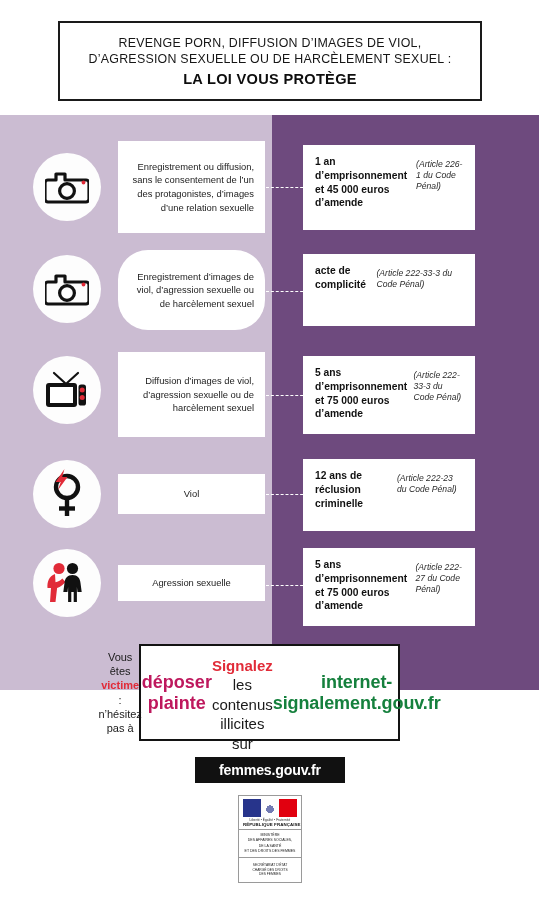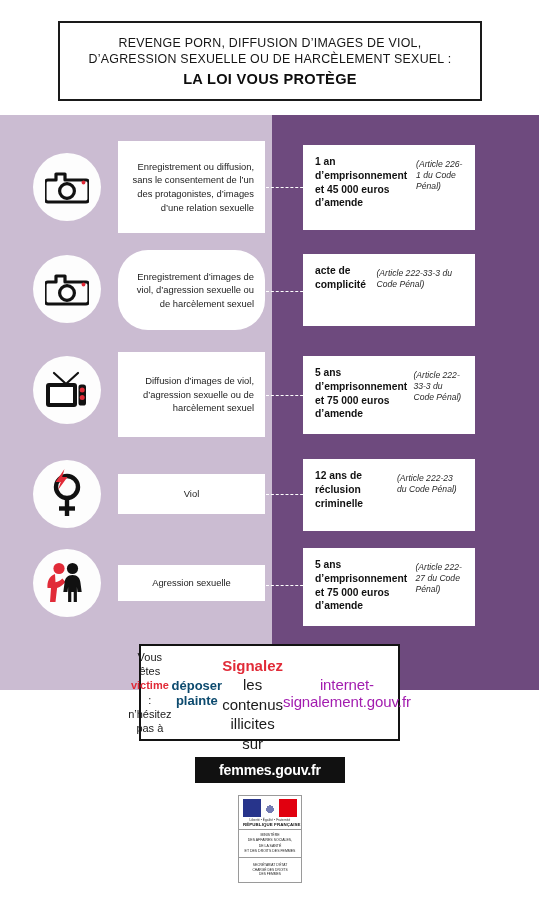--- a/index.html
+++ b/index.html
@@ -77,23 +77,23 @@
   .icon-svg { display:block; }
 
   
   .cta-box {
     position: absolute; left: 139px; top: 644px; width: 261px; height: 97px;
     border: 2.5px solid #131313; background: #fff;
     display: flex; flex-direction: row; align-items: center; justify-content: center;
     text-align: center; padding: 8px 10px;
   }
   .cta-l1 { font-size: 11px; color: #1a1a1a; line-height: 1.3; }
-  .cta-l2 { font-size: 13px; font-weight: 700; color: #0c4a6e; margin-top: 1px; }
+  .cta-l2 { font-size: 18px; font-weight: 700; color: #be185d; margin-top: 1px; }
   .cta-l3 { font-size: 15px; color: #1a1a1a; margin-top: 24px; line-height: 1.3; }
-  .cta-l4 { font-size: 15px; font-weight: 400; color: #a21caf; margin-top: 1px; letter-spacing: -.1px; }
+  .cta-l4 { font-size: 18px; font-weight: 700; color: #15803d; margin-top: 1px; letter-spacing: -.1px; }
   .hl { color: #e12b38; font-weight: 700; }
 
   
   .gov-tag {
     position: absolute; left: 195px; top: 757px; width: 150px; height: 26px;
     background: #111111; display:flex; align-items:center; justify-content:center;
   }
   .gov-tag span {
     color: #ffffff; font-size: 14.2px; font-weight: 700; letter-spacing: -.2px;
   }

